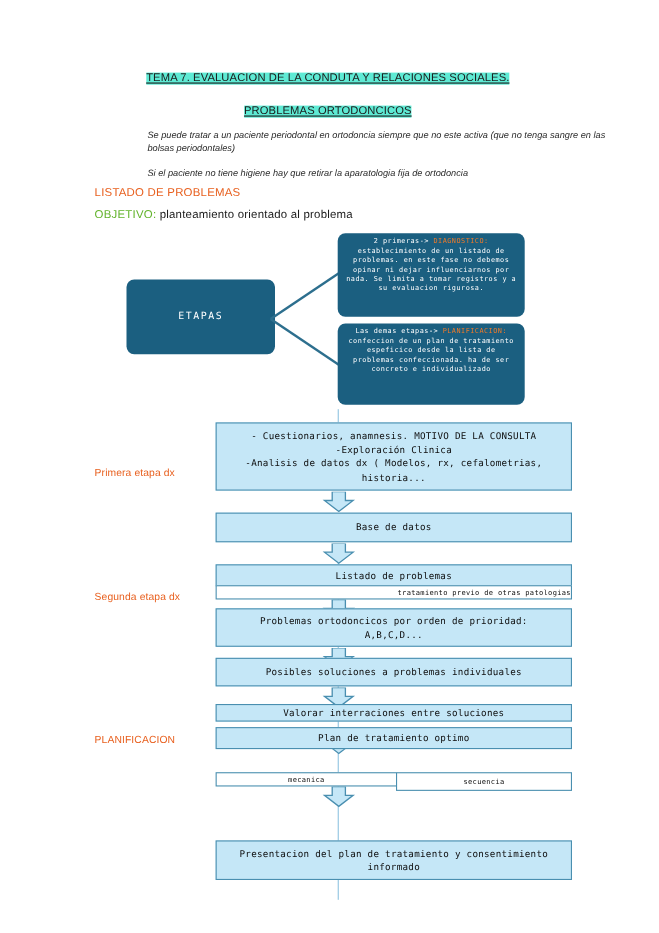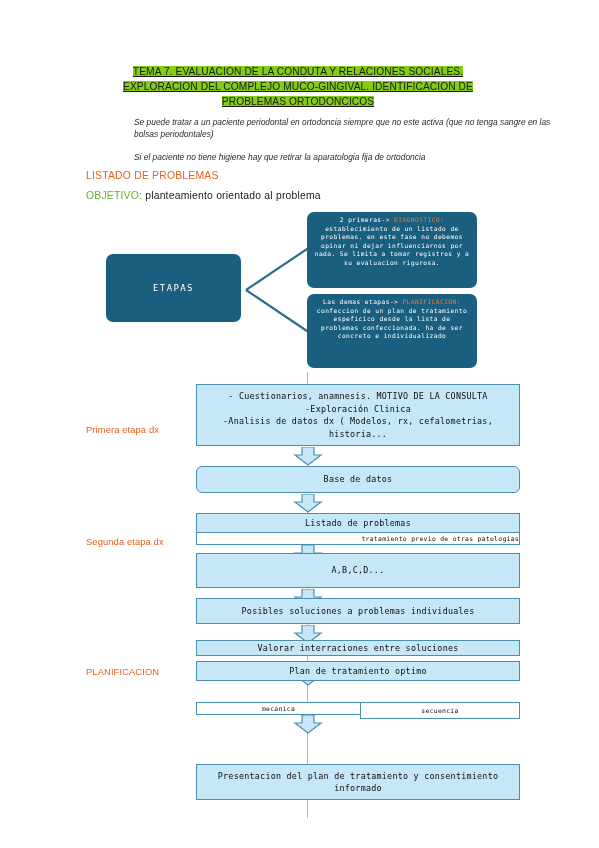--- a/index.html
+++ b/index.html
@@ -22,21 +22,21 @@
     top: 64px;
     width: 424px;
     text-align: center;
     font-size: 10.2px;
     line-height: 15px;
     color: #1a1a1a;
     letter-spacing: 0.1px;
   }
   .doc-title span {
     text-decoration: underline;
-    background: #84cc16;
+    background: #5eead4;
   }
 
   .intro-para {
     position: absolute;
     left: 86px;
     width: 424px;
     font-style: italic;
     font-size: 8.4px;
     line-height: 12px;
     color: #2a2a2a;
@@ -59,21 +59,21 @@
     top: 190px;
     font-size: 10.4px;
     color: #1a1a1a;
     letter-spacing: 0.2px;
   }
   .objetivo-row .obj-key { color: #62b32b; }
 
   
   .etapas-box {
     position: absolute;
-    left: 106px;
+    left: 115px;
     top: 254px;
     width: 135px;
     height: 68px;
     background: #1b5f80;
     border-radius: 7px;
     display: flex;
     align-items: center;
     justify-content: center;
     color: #ffffff;
     font-family: "DejaVu Sans Mono", monospace;
@@ -159,21 +159,21 @@
     color: #e8601f;
     letter-spacing: 0.1px;
     white-space: nowrap;
   }
 </style>
 </head>
 <body>
 
 <div class="doc-title">
   <span>TEMA 7. EVALUACION DE LA CONDUTA Y RELACIONES SOCIALES.</span><br>
-  <span>EXPLORACION DEL COMPLEJO MUCO-GINGIVAL. IDENTIFICACION DE</span><br>
+  <br>
   <span>PROBLEMAS ORTODONCICOS</span>
 </div>
 
 <div class="intro-para intro-1">Se puede tratar a un paciente periodontal en ortodoncia siempre que no este activa (que no tenga sangre en las bolsas periodontales)</div>
 <div class="intro-para intro-2">Si el paciente no tiene higiene hay que retirar la aparatologia fija de ortodoncia</div>
 
 <div class="heading-orange">LISTADO DE PROBLEMAS</div>
 
 <div class="objetivo-row">
   <span class="obj-key">OBJETIVO:</span><span> planteamiento orientado al problema</span>
@@ -203,40 +203,41 @@
   <span class="line2">- Cuestionarios, anamnesis. MOTIVO DE LA CONSULTA</span>
   <span class="line2">-Exploración Clinica</span>
   <span class="line2">-Analisis de datos dx ( Modelos, rx, cefalometrias,</span>
   <span class="line2">historia...</span>
 </div>
 
 <svg class="arrow" style="left:293px; top:447px;" viewBox="0 0 30 19">
   <path d="M9,0 L9,8 L2,8 L15,18 L28,8 L21,8 L21,0 Z" fill="#c5e7f7" stroke="#4a8fb0" stroke-width="1.2"></path>
 </svg>
 
-<div class="flow-box" style="left:196px; top:466px; width:324px; height:27px;border-radius:6px;">
+<div class="flow-box" style="left:196px; top:466px; width:324px; height:27px;">
   <span>Base de datos</span>
 </div>
 
 <svg class="arrow" style="left:293px; top:494px;" viewBox="0 0 30 19">
   <path d="M9,0 L9,8 L2,8 L15,18 L28,8 L21,8 L21,0 Z" fill="#c5e7f7" stroke="#4a8fb0" stroke-width="1.2"></path>
 </svg>
 
 <div class="flow-box" style="left:196px; top:513px; width:324px; height:20px;">
   <span>Listado de problemas</span>
 </div>
 <div class="sub-row" style="left:196px; top:532px; width:324px; height:13px;justify-content:flex-end;">
   <span>tratamiento previo de otras patologias</span>
 </div>
 
 <svg class="arrow" style="left:293px; top:545px;" viewBox="0 0 30 19">
   <path d="M9,0 L9,8 L2,8 L15,18 L28,8 L21,8 L21,0 Z" fill="#c5e7f7" stroke="#4a8fb0" stroke-width="1.2"></path>
 </svg>
 
 <div class="flow-box" style="left:196px; top:553px; width:324px; height:35px;">
+  <span class="line2">Problemas ortodoncicos por orden de prioridad:</span>
   <span class="line2">A,B,C,D...</span>
 </div>
 
 <svg class="arrow" style="left:293px; top:589px;" viewBox="0 0 30 19">
   <path d="M9,0 L9,8 L2,8 L15,18 L28,8 L21,8 L21,0 Z" fill="#c5e7f7" stroke="#4a8fb0" stroke-width="1.2"></path>
 </svg>
 
 <div class="flow-box" style="left:196px; top:598px; width:324px; height:26px;">
   <span>Posibles soluciones a problemas individuales</span>
 </div>

